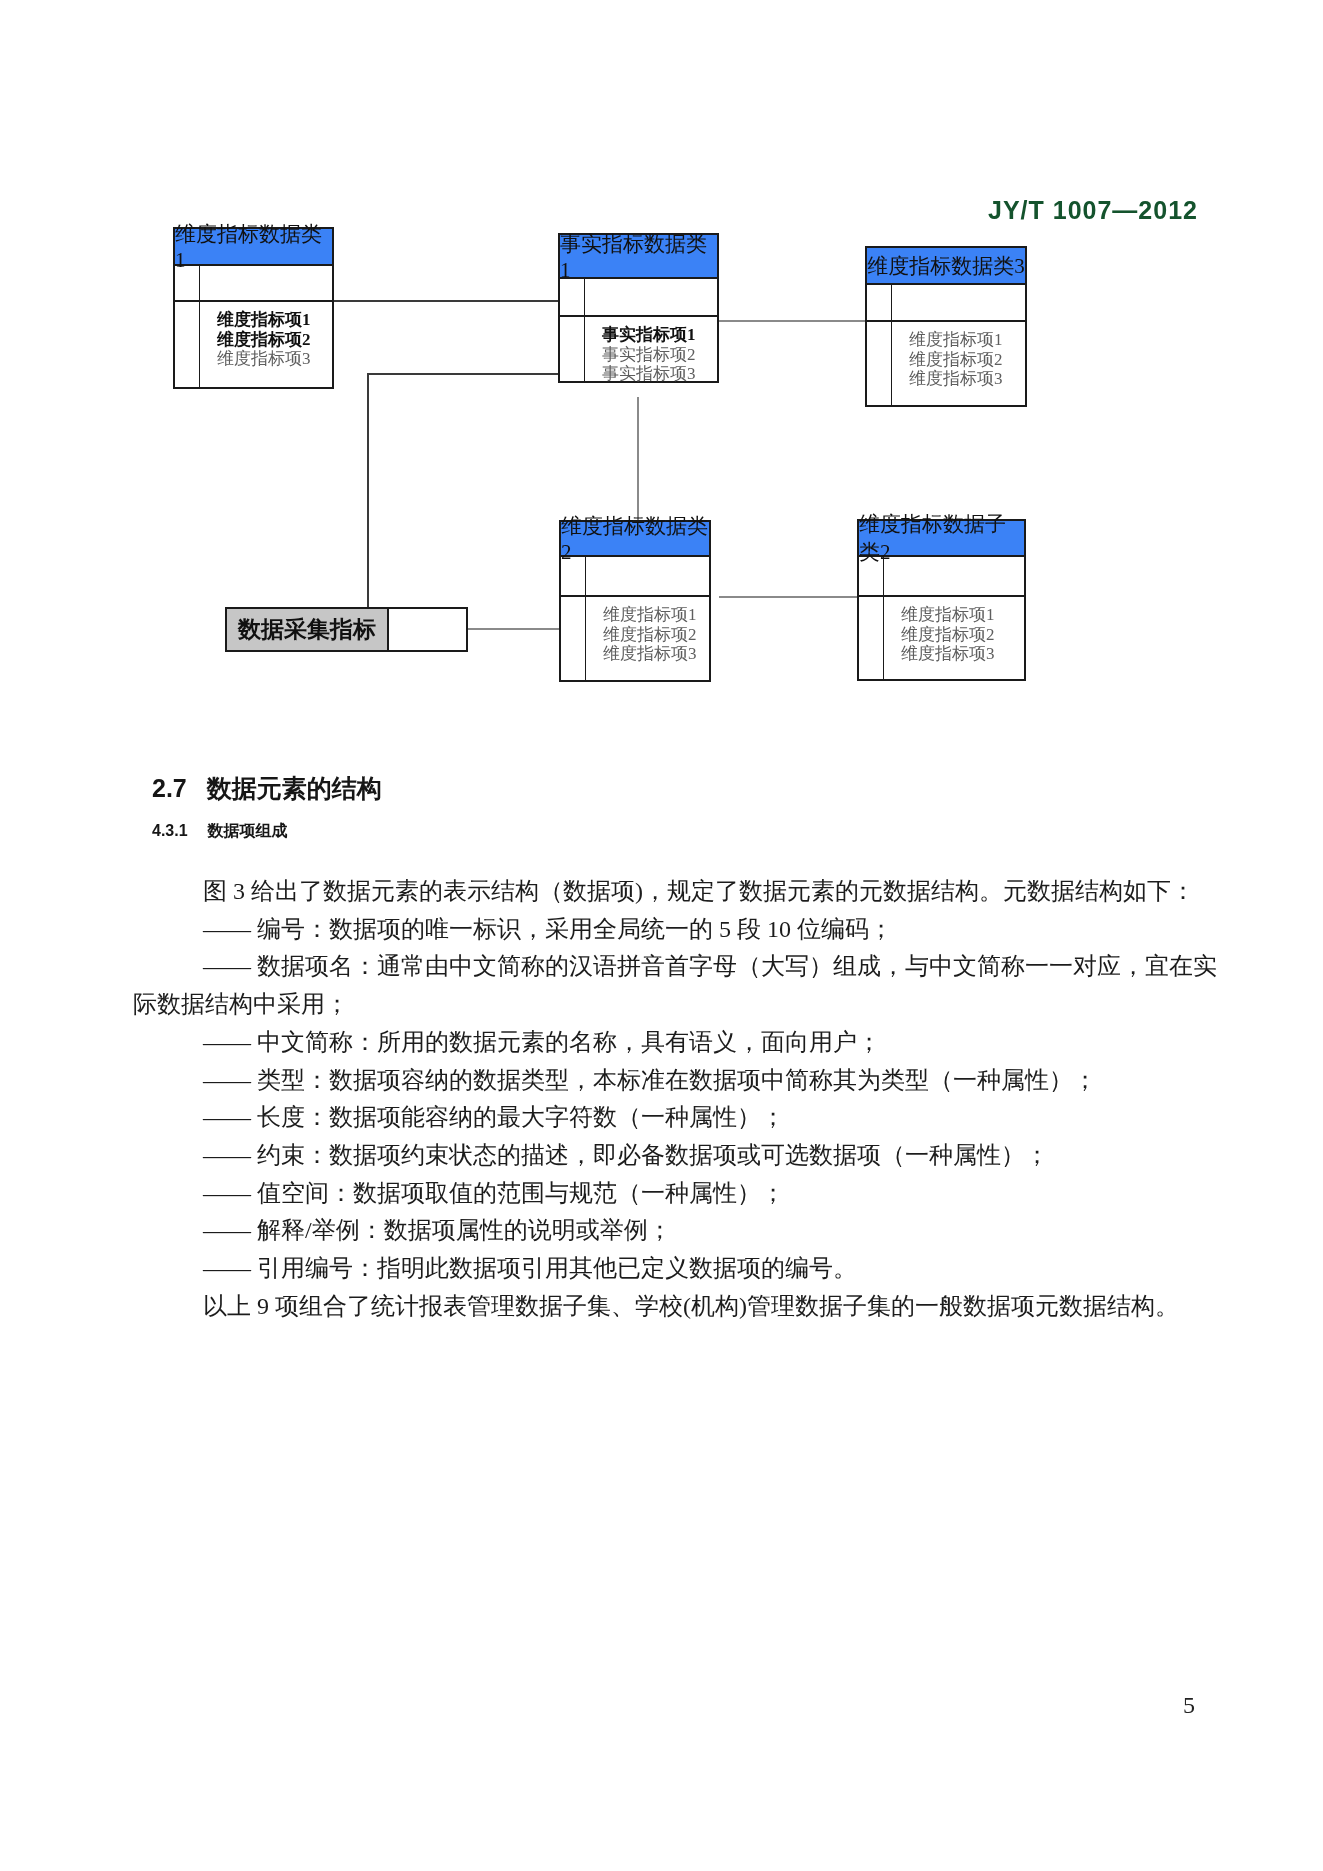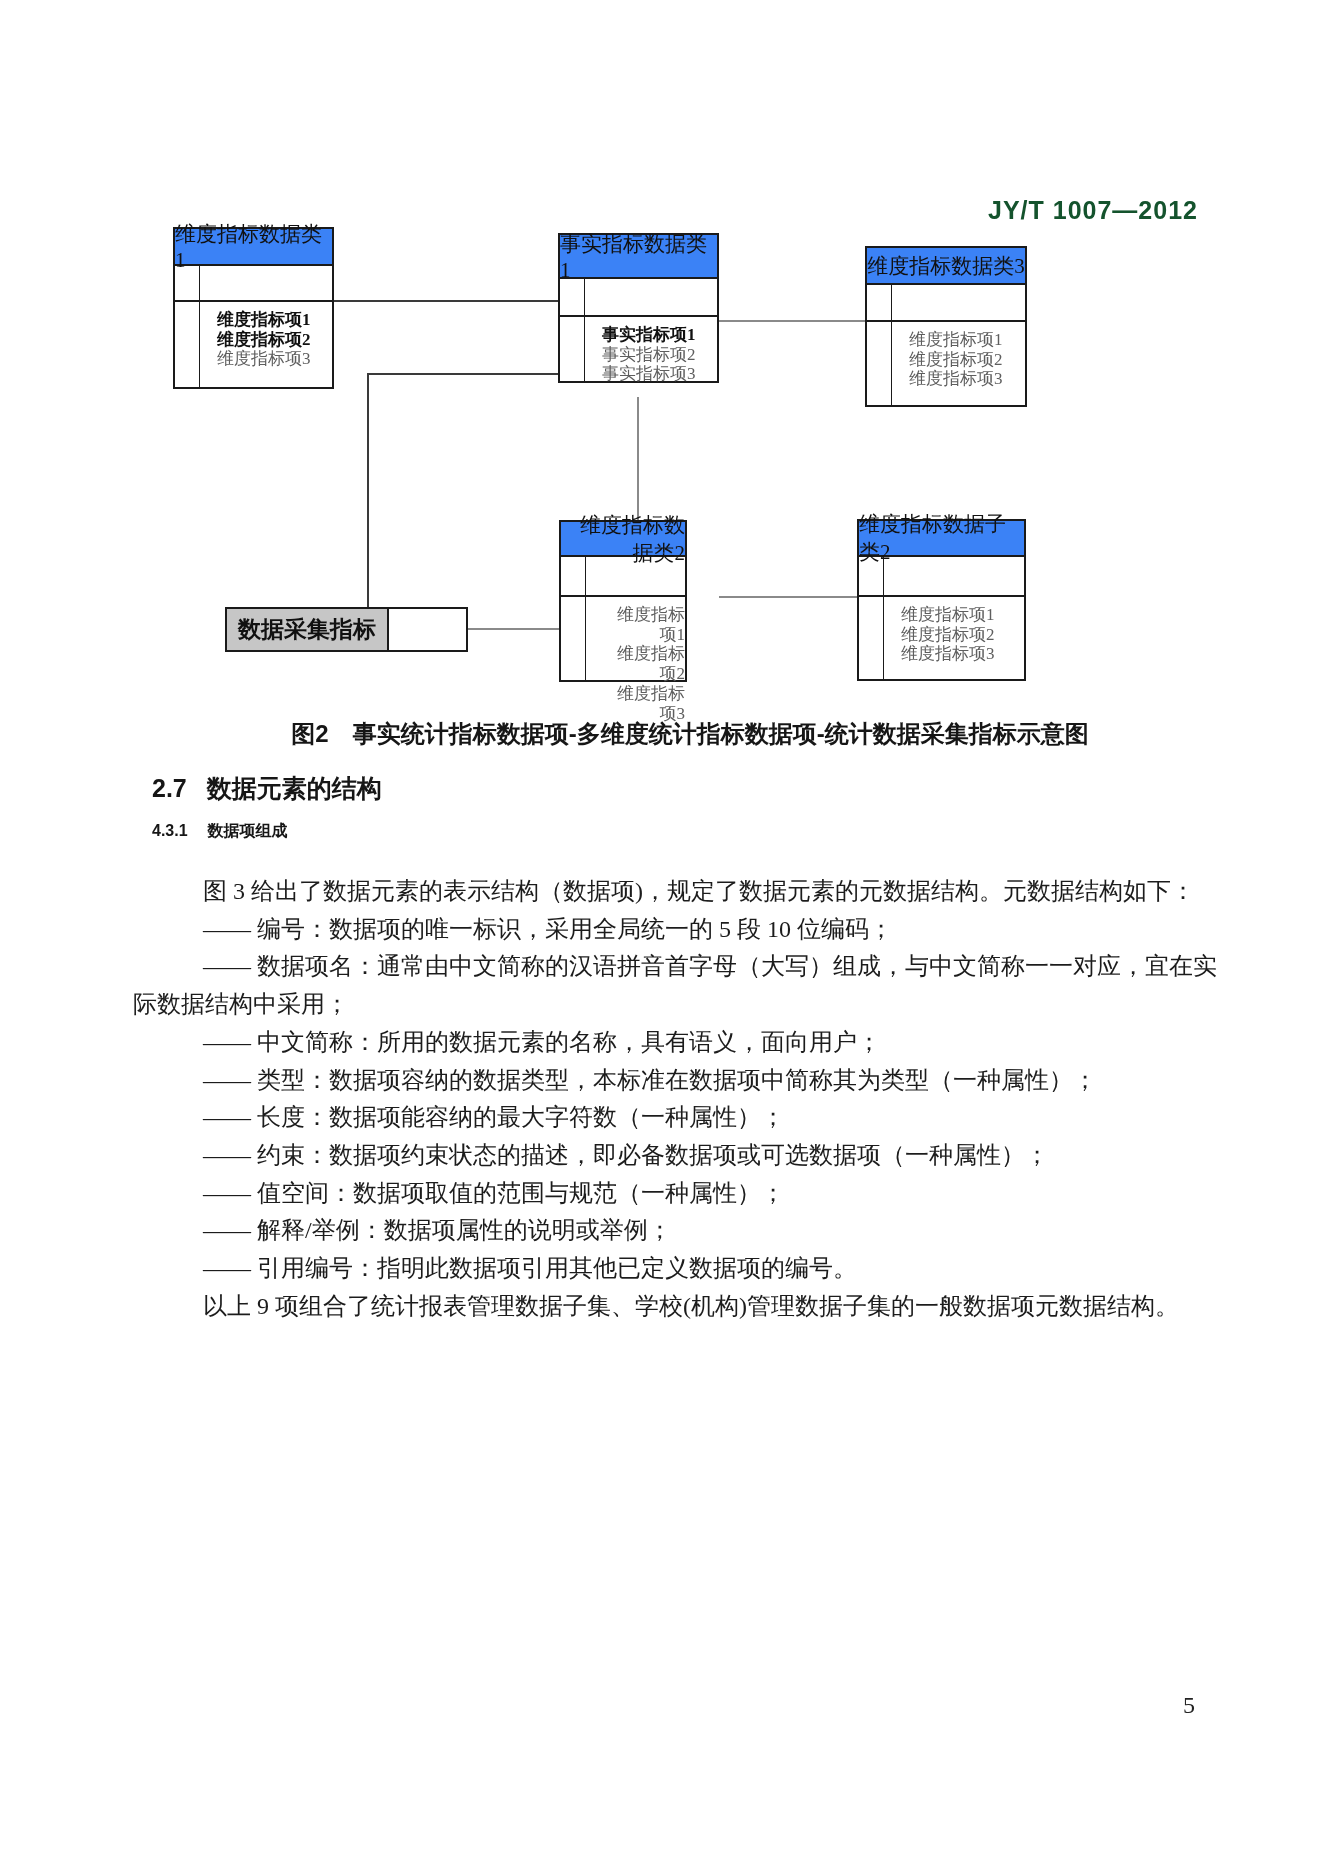--- a/index.html
+++ b/index.html
@@ -120,21 +120,21 @@
     <div class="uml-row" style="height:83px;">
       <div class="uml-colsep"></div>
       <div class="uml-items">
         <div class="uml-item">维度指标项1</div>
         <div class="uml-item">维度指标项2</div>
         <div class="uml-item">维度指标项3</div>
       </div>
     </div>
   </div>
 
-  <div class="uml-box" style="left:559px;top:520px;width:128px;text-align:right;">
+  <div class="uml-box" style="left:559px;top:520px;width:152px;">
     <div class="uml-title" style="height:35px;">维度指标数据类2</div>
     <div class="uml-row empty" style="height:40px;">
         <div class="uml-colsep"></div>
       </div>
     <div class="uml-row" style="height:83px;">
       <div class="uml-colsep"></div>
       <div class="uml-items">
         <div class="uml-item">维度指标项1</div>
         <div class="uml-item">维度指标项2</div>
         <div class="uml-item">维度指标项3</div>
@@ -155,21 +155,20 @@
         <div class="uml-item">维度指标项3</div>
       </div>
     </div>
   </div>
 
   <div class="collector" style="left:202px;top:607px;padding-left:23px;">
     <div class="gray">数据采集指标</div>
     <div class="white"></div>
   </div>
 
-  <div class="fig-caption">图2　事实统计指标数据项-多维度统计指标数据项-统计数据采集指标示意图</div>
 
   <div class="heading h43">
     <span class="h-num">2.7</span><span>数据元素的结构</span>
   </div>
   <div class="heading h431">
     <span class="h-num">4.3.1</span><span>数据项组成</span>
   </div>
 
   <div class="body-text">
     <div class="body-line indent">图 3 给出了数据元素的表示结构（数据项)，规定了数据元素的元数据结构。元数据结构如下：</div>

